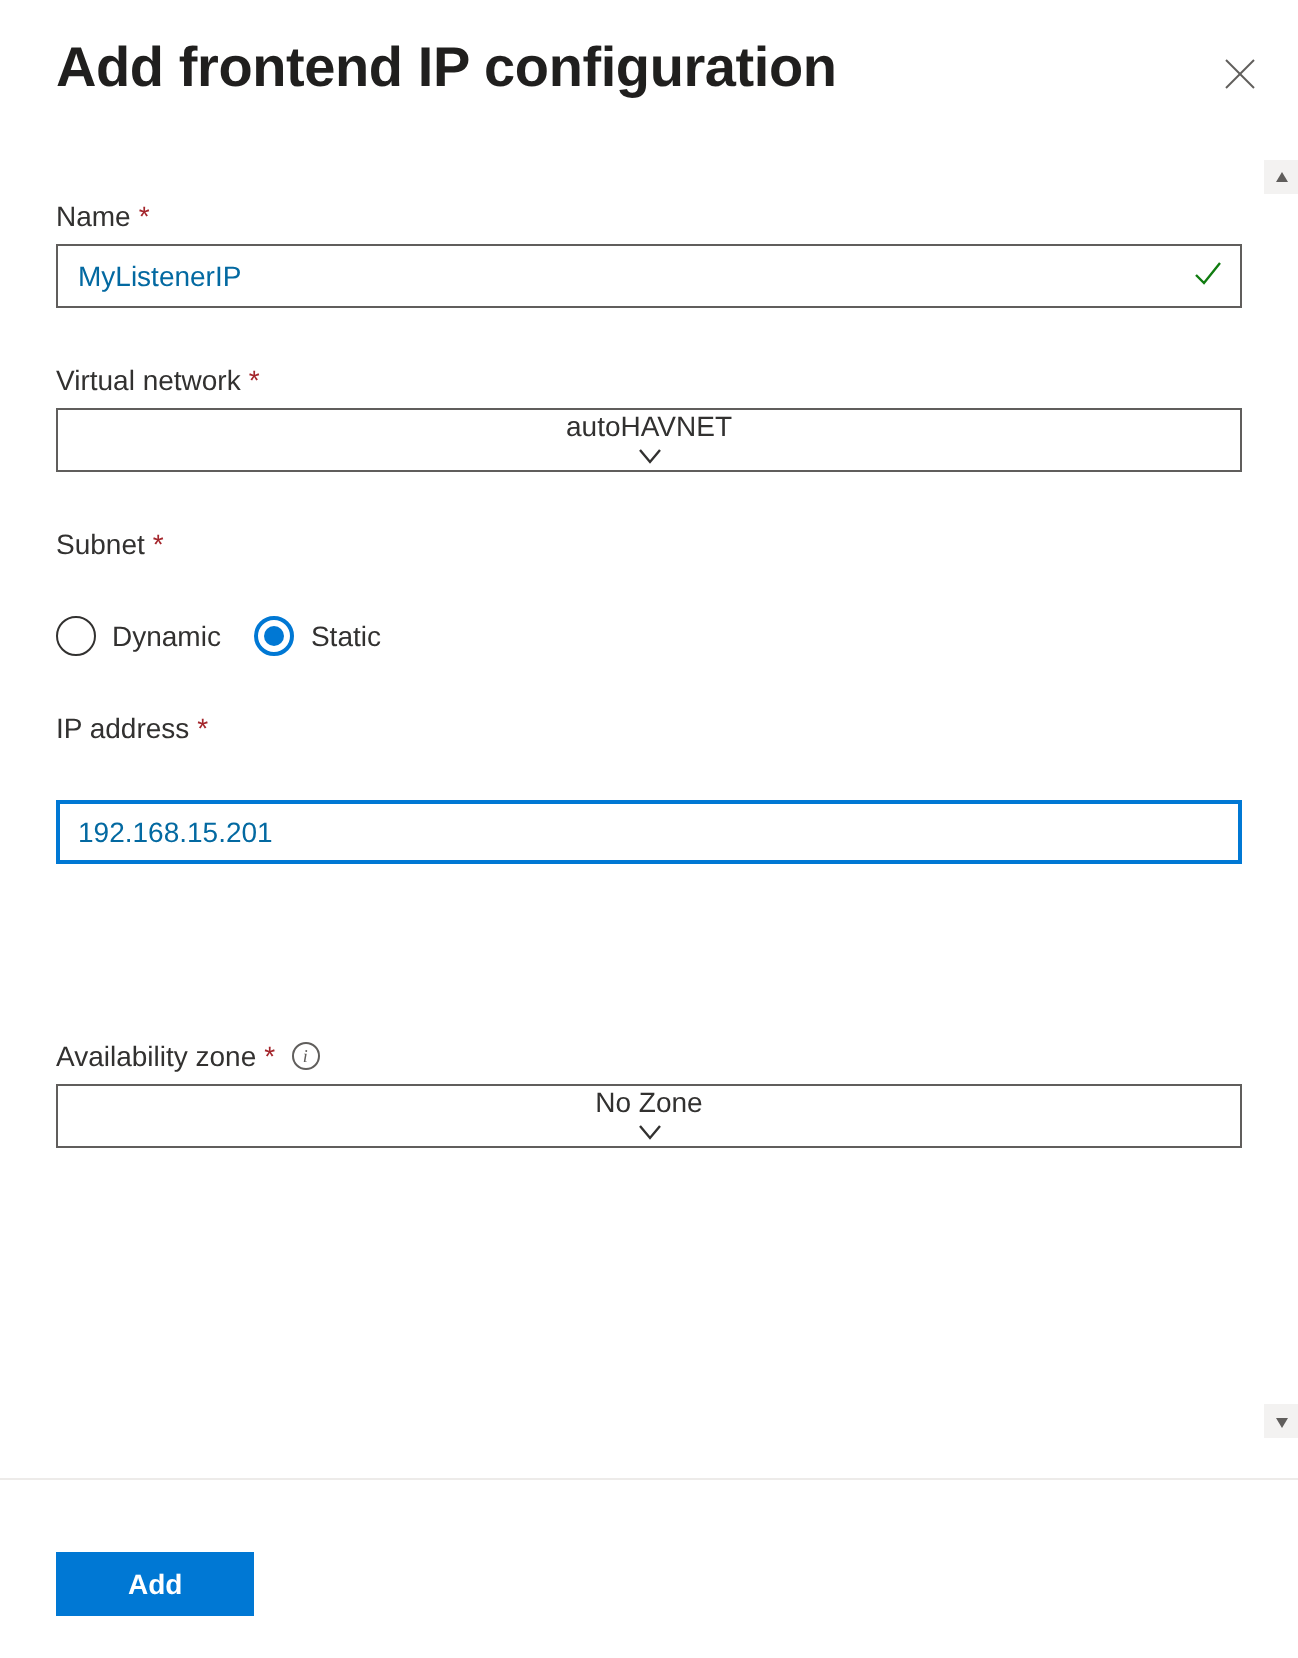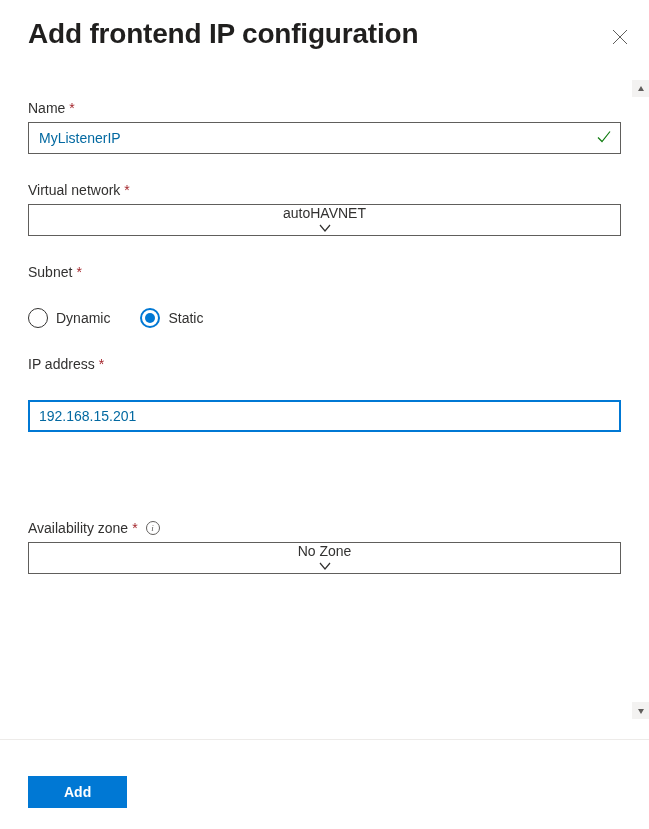--- a/index.html
+++ b/index.html
@@ -113,21 +113,21 @@
     }
     .chevron { color: #323130; }
     .chevron svg { width: 14px; height: 14px; }
     .focused-field {
       border: 2px solid #0078d4;
       padding: 0 9px;
       margin-top: 28px;
     }
     .radio-group {
       display: flex;
-      gap: 30px;
+      gap: 17px;
       margin-top: 8px;
       text-align: center;
     }
     .radio-option {
       display: flex;
       align-items: center;
       gap: 8px;
       cursor: pointer;
     }
     .radio-circle {

